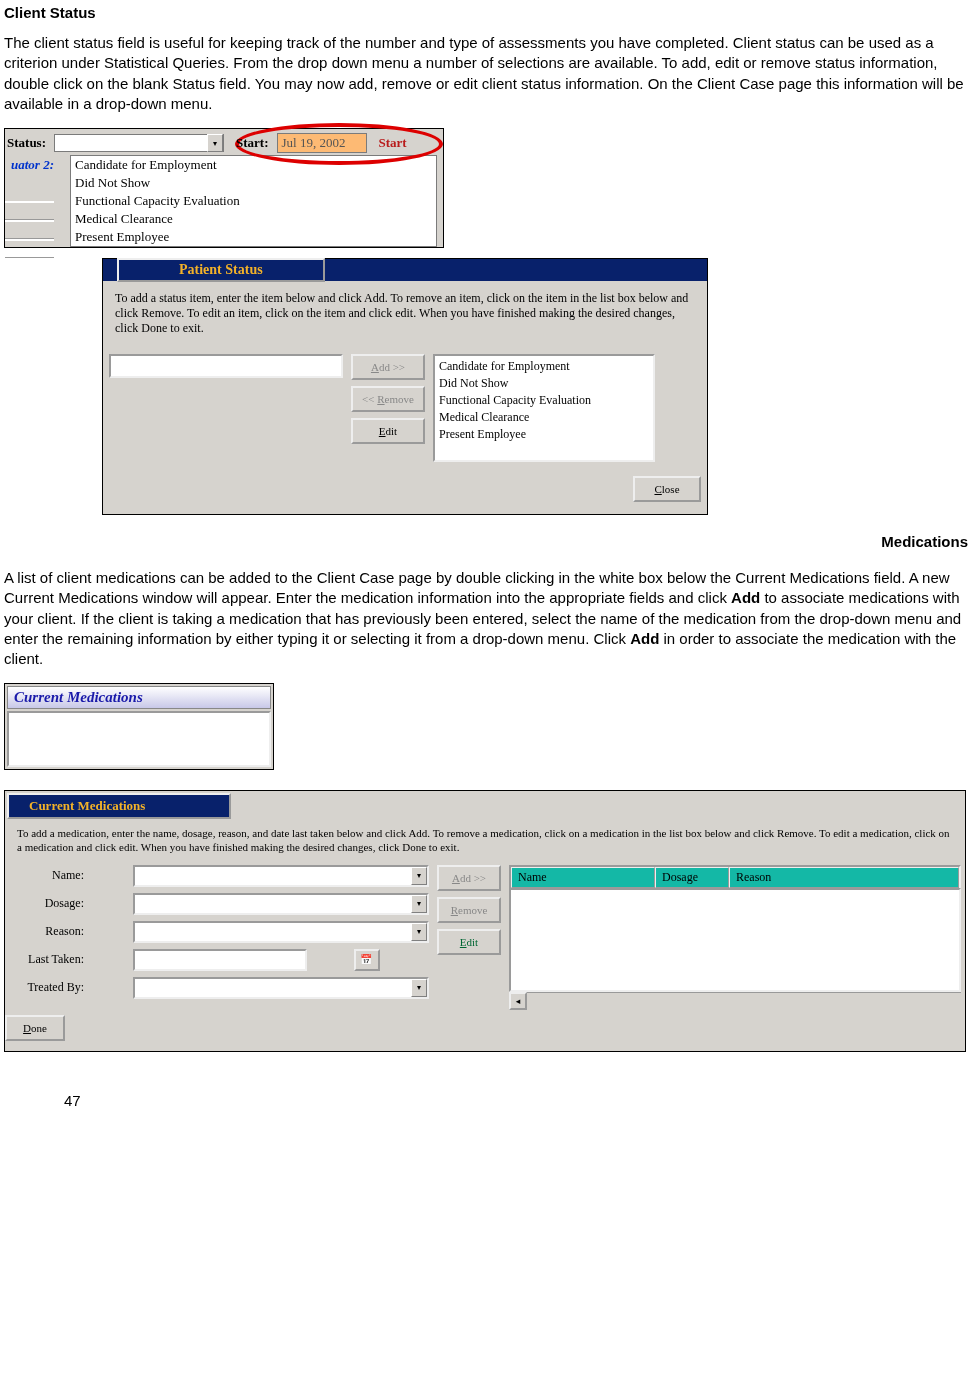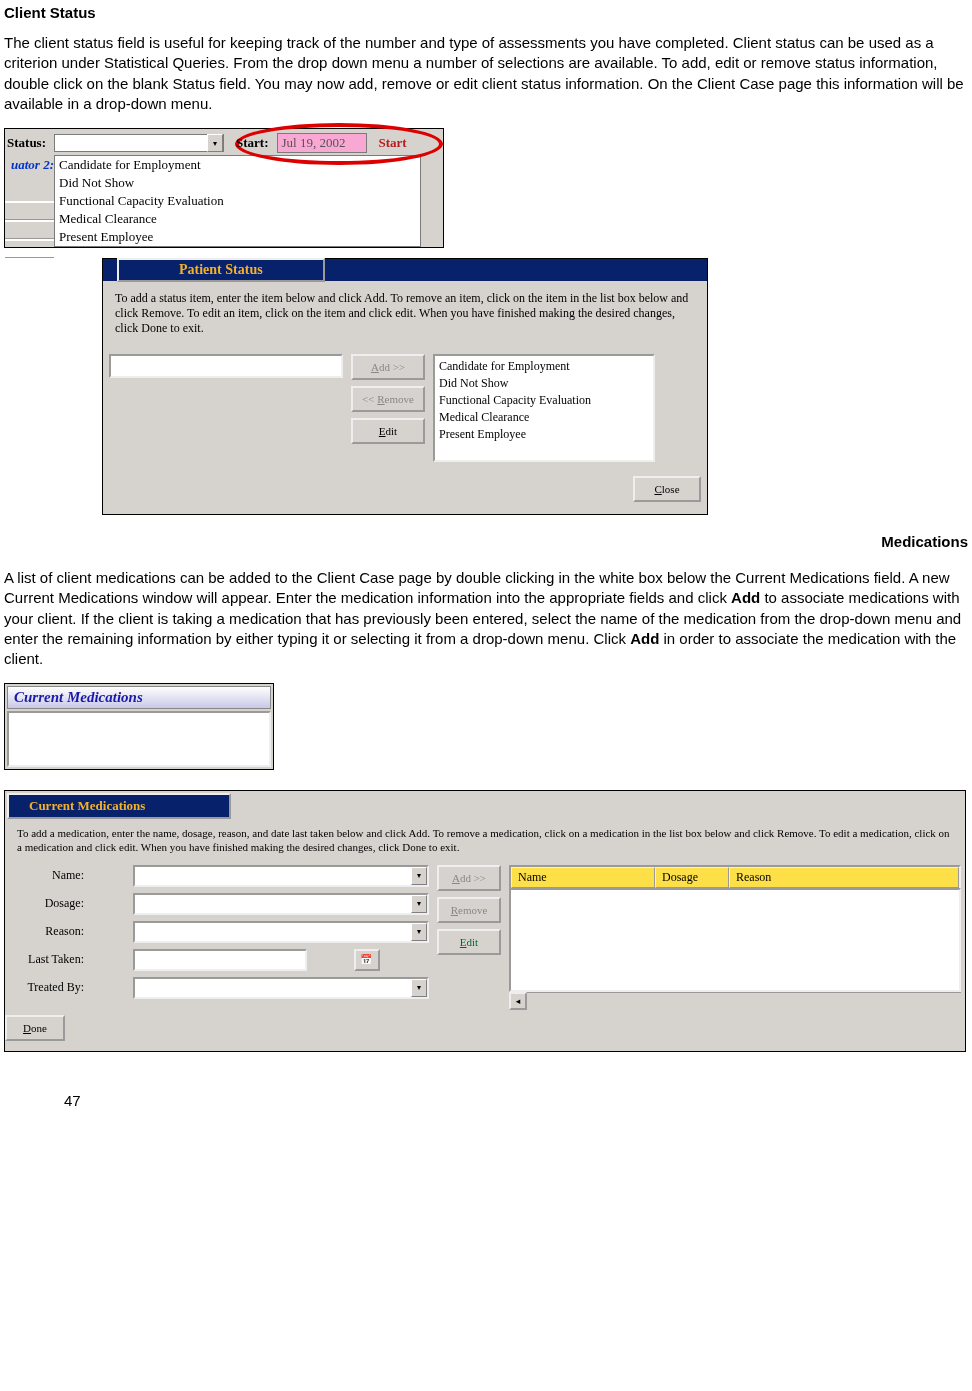--- a/index.html
+++ b/index.html
@@ -45,21 +45,21 @@
   .combo-arrow {
     width: 14px; height: 16px;
     background: #d6d3ce;
     border: 1px solid #fff;
     border-right-color:#808080; border-bottom-color:#808080;
     display:flex; align-items:center; justify-content:center;
     font-size:8px;
   }
   .shot1 .status-combo { width: 170px; justify-content: flex-end; }
   .shot1 .date-box {
-    background:#f9a8d4; border:1px solid #7b7b7b; height:18px;
+    background:#fdba74; border:1px solid #7b7b7b; height:18px;
     padding:0 4px; display:flex; align-items:center; color:#555;
     width:80px;
   }
   .red-ellipse {
     position:absolute;
     left:230px; top:-6px;
     width:200px; height:34px;
     border:4px solid #d00;
     border-radius:50%;
     pointer-events:none;
@@ -167,21 +167,21 @@
   .shot4 .calendar-icon {
     width:22px; height:18px;
     border:2px outset #eee; background:#d6d3ce;
     display:flex; align-items:center; justify-content:center;
     font-size:10px; color:#a00; font-weight:bold;
     margin-left:2px;
   }
   .shot4 .btns-col .btn { width:60px; }
   .shot4 .table-col { flex:1; }
   .shot4 .table-head {
-    display:flex; background:#fde047;
+    display:flex; background:#14b8a6;
     border:2px inset #eee;
   }
   .shot4 .table-head div {
     border:1px outset #eee; padding:2px 6px; font-size:12px;
   }
   .shot4 .th-name { width:130px; }
   .shot4 .th-dosage { width:60px; }
   .shot4 .th-reason { flex:1; }
   .shot4 .table-body {
     background:#fff; border:2px inset #eee;
@@ -208,21 +208,21 @@
   <div class="shot1-row1">
     <span class="lbl-bold">Status:</span>
     <div class="combo status-combo">
       <div class="combo-arrow">▾</div>
     </div>
     <span class="lbl-bold" style="color:#000; margin-left:4px;">Start:</span>
     <div class="date-box">Jul 19, 2002</div>
     <span class="lbl-bold" style="color:#b91c1c; margin-left:4px;">Start</span>
   </div>
   <div class="shot1-row2">
-    <div style="position:relative; width:49px;">
+    <div style="position:relative; width:65px;">
       <div class="uator-lbl">uator 2:</div>
       <div class="grey-lines">
           <div></div>
           <div></div>
           <div></div>
         </div>
     </div>
     <div class="status-listbox">
       <div>Candidate for Employment</div>
       <div>Did Not Show</div>

